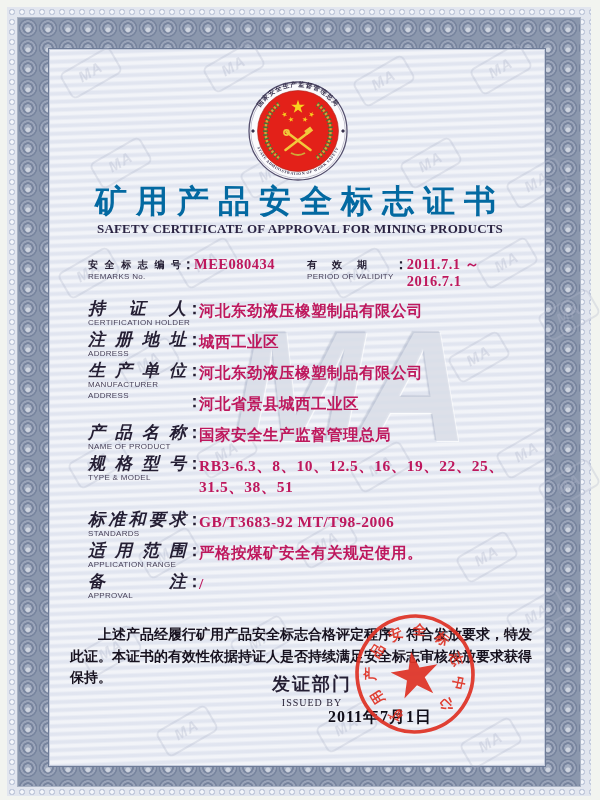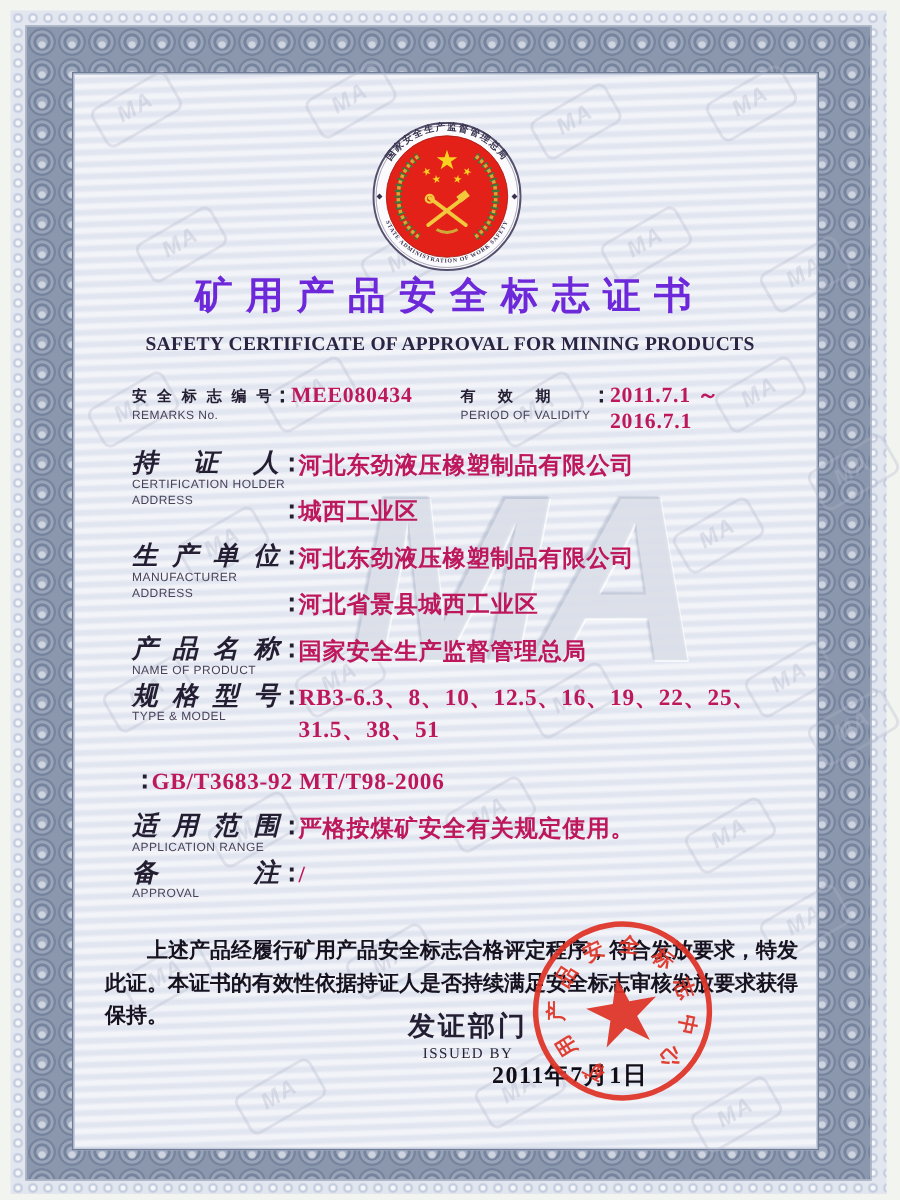--- a/index.html
+++ b/index.html
@@ -30,21 +30,21 @@
     font-weight:bold; font-style:italic; font-size:15px; line-height:24px; text-align:center;
     letter-spacing:1px; pointer-events:none;}
   .wm-big{position:absolute; left:232px; top:296px; font-family:"Liberation Sans",sans-serif;
     font-size:158px; font-weight:bold; font-style:italic; letter-spacing:-8px;
     color:rgba(186,194,213,.38); text-shadow:1px 1px 0 rgba(255,255,255,.7), -1px -1px 1px rgba(120,132,160,.25);
     pointer-events:none;}
 
   
   .emblem{position:absolute; left:248px; top:81px; width:100px; height:100px;}
   .title-zh{position:absolute; left:0; top:180px; width:100%; text-align:center;
-    font-size:25px; font-weight:bold; color:#6d28d9; letter-spacing:9px; white-space:nowrap;}
+    font-size:32px; font-weight:bold; color:#0369a1; letter-spacing:9px; white-space:nowrap;}
   .title-en{position:absolute; left:0; top:221px; width:100%; text-align:center;
     font-size:13px; font-weight:bold; color:#2a2342; letter-spacing:.2px; white-space:nowrap;}
 
   
   .fields{position:absolute; left:88px; top:256px; width:442px; color:#16121f;}
   .zh-lbl{display:block; font-weight:bold; color:#241e33; text-align:justify; text-align-last:justify; -moz-text-align-last:justify;}
   .en-lbl{display:block; font-family:"Liberation Sans",sans-serif; font-size:8px; color:#49425a;
     letter-spacing:.3px; white-space:nowrap; margin-top:-1px;}
   .colon{font-weight:bold; color:#241e33; width:13px; flex:none;}
   .val{font-weight:bold; color:#be185d; font-family:"Liberation Serif",serif;}
@@ -183,20 +183,21 @@
       <div class="row">
         <span class="lblwrap">
             <span class="zh-lbl">持证人</span>
             <span class="en-lbl">CERTIFICATION HOLDER</span>
           </span>
         <span class="colon">：</span>
         <span class="val">河北东劲液压橡塑制品有限公司</span>
       </div>
       <div class="row">
         <span class="lblwrap">
+            <span class="zh-lbl">注册地址</span>
             <span class="en-lbl">ADDRESS</span>
           </span>
         <span class="colon">：</span>
         <span class="val">城西工业区</span>
       </div>
       <div class="row">
         <span class="lblwrap">
             <span class="zh-lbl">生产单位</span>
             <span class="en-lbl">MANUFACTURER</span>
           </span>
@@ -220,20 +221,24 @@
       </div>
       <div class="row">
         <span class="lblwrap">
             <span class="zh-lbl">规格型号</span>
             <span class="en-lbl">TYPE &amp; MODEL</span>
           </span>
         <span class="colon">：</span>
         <span class="val">RB3-6.3、8、10、12.5、16、19、22、25、31.5、38、51</span>
       </div>
       <div class="row row-standards">
+        <span class="lblwrap">
+            <span class="zh-lbl">标准和要求</span>
+            <span class="en-lbl">STANDARDS</span>
+          </span>
         <span class="colon">：</span>
         <span class="val">GB/T3683-92 MT/T98-2006</span>
       </div>
       <div class="row">
         <span class="lblwrap">
             <span class="zh-lbl">适用范围</span>
             <span class="en-lbl">APPLICATION RANGE</span>
           </span>
         <span class="colon">：</span>
         <span class="val">严格按煤矿安全有关规定使用。</span>

